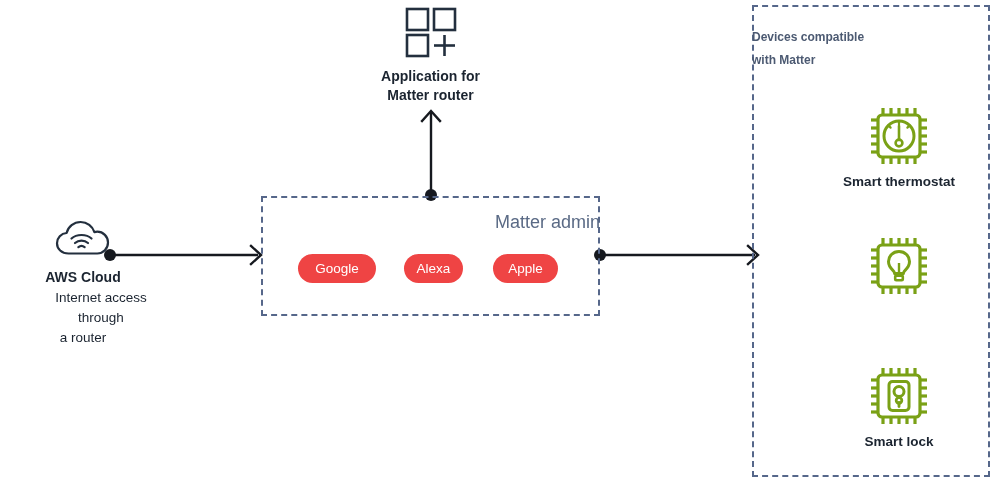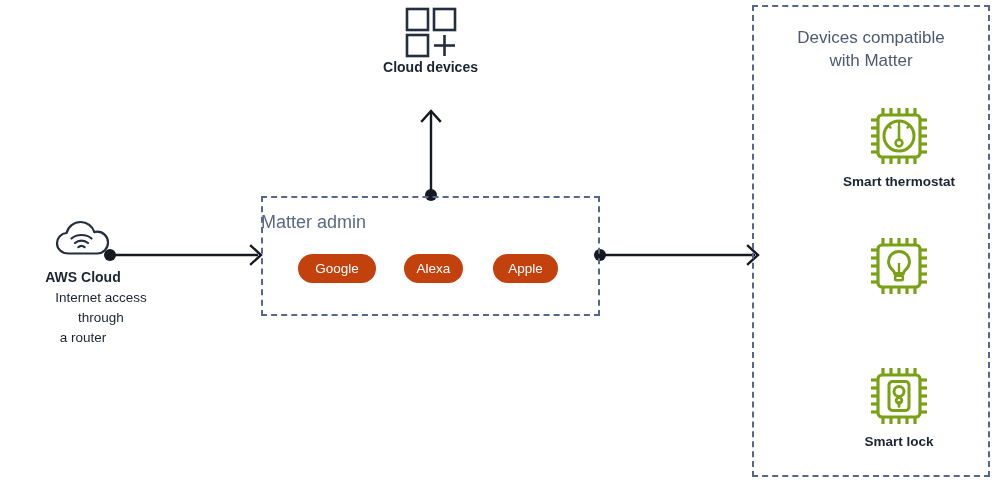--- a/index.html
+++ b/index.html
@@ -26,40 +26,40 @@
   
   #aws-cloud-group{left:0px;top:218px;width:166px;}
   #aws-cloud-icon{display:block;margin:0 auto;}
   #aws-cloud-title{margin-top:8px;}
   #aws-cloud-sub{margin-top:1px;padding-left:36px;}
 
   
   #matter-admin-box{left:261px;top:196px;width:339px;height:120px;}
   #matter-admin-title{
     position:absolute;left:261px;top:212px;width:339px;
-    text-align:left;font-size:18px;color:#5a6a85;font-weight:normal;
+    text-align:right;font-size:18px;color:#5a6a85;font-weight:normal;
   }
   .pill{
-    position:absolute;height:29px;border-radius:15px;background:#c2410c;
+    position:absolute;height:29px;border-radius:15px;background:#ef4444;
     color:#ffffff;font-size:13.5px;display:flex;align-items:center;justify-content:center;
   }
   #pill-google{left:298px;top:254px;width:78px;}
   #pill-alexa{left:404px;top:254px;width:59px;}
   #pill-apple{left:493px;top:254px;width:65px;}
 
   
   #app-group{left:345px;top:6px;width:171px;}
   #app-icon{display:block;margin:0 auto;}
   #app-label{margin-top:9px;}
 
   
   #devices-panel{left:752px;top:5px;width:238px;height:472px;}
   #devices-title{
-    position:absolute;left:752px;top:26px;width:238px;text-align:center;
-    font-size:17px;line-height:23px;color:#4c5a72;font-weight:normal;
+    position:absolute;left:752px;top:26px;width:238px;text-align:left;
+    font-size:12px;line-height:23px;color:#4c5a72;font-weight:bold;
   }
   .device{position:absolute;width:238px;left:780px;text-align:center;}
   .device .dev-icon{display:block;margin:0 auto;}
   .device .dev-label{margin-top:7px;font-size:13.5px;font-weight:bold;color:#1b2430;}
   #device-thermostat{top:105px;}
   #device-bulb{top:235px;}
   #device-lock{top:365px;}
 
   svg{display:block;overflow:visible;}
   #wires{position:absolute;left:0;top:0;width:999px;height:491px;pointer-events:none;}
@@ -104,21 +104,22 @@
 </div>
 
 <div class="abs" id="app-group">
   <svg id="app-icon" width="56" height="52" viewBox="0 0 56 52">
     <rect x="4" y="3" width="21" height="21" fill="none" stroke="#232f3e" stroke-width="2.6"></rect>
     <rect x="31" y="3" width="21" height="21" fill="none" stroke="#232f3e" stroke-width="2.6"></rect>
     <rect x="4" y="29" width="21" height="21" fill="none" stroke="#232f3e" stroke-width="2.6"></rect>
     <line x1="41.5" y1="29" x2="41.5" y2="50" stroke="#232f3e" stroke-width="2.6"></line>
     <line x1="31" y1="39.5" x2="52" y2="39.5" stroke="#232f3e" stroke-width="2.6"></line>
   </svg>
-  <div class="label-strong">Cloud devices</div>
+  <div class="label-strong" id="app-label">Application for</div>
+  <div class="label-strong">Matter router</div>
 </div>
 
 <div class="dashed-box" id="matter-admin-box"></div>
 <div id="matter-admin-title">Matter admin</div>
 <div class="pill" id="pill-google">Google</div>
 <div class="pill" id="pill-alexa">Alexa</div>
 <div class="pill" id="pill-apple">Apple</div>
 
 <div class="dashed-box" id="devices-panel"></div>
 <div id="devices-title">

